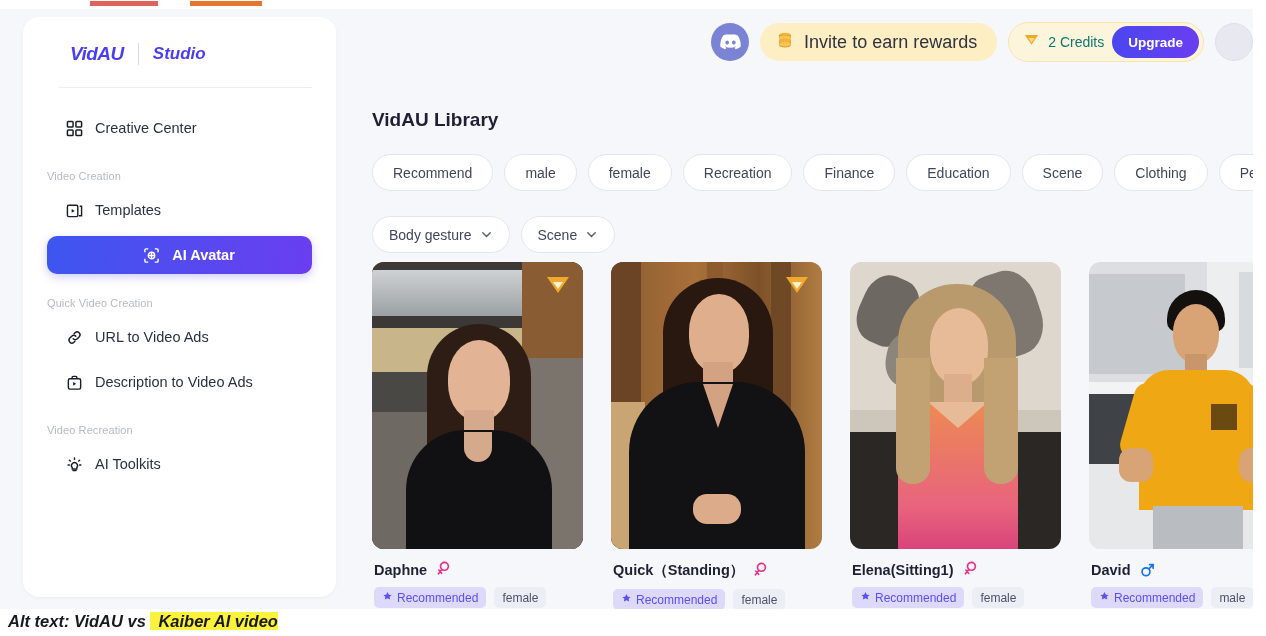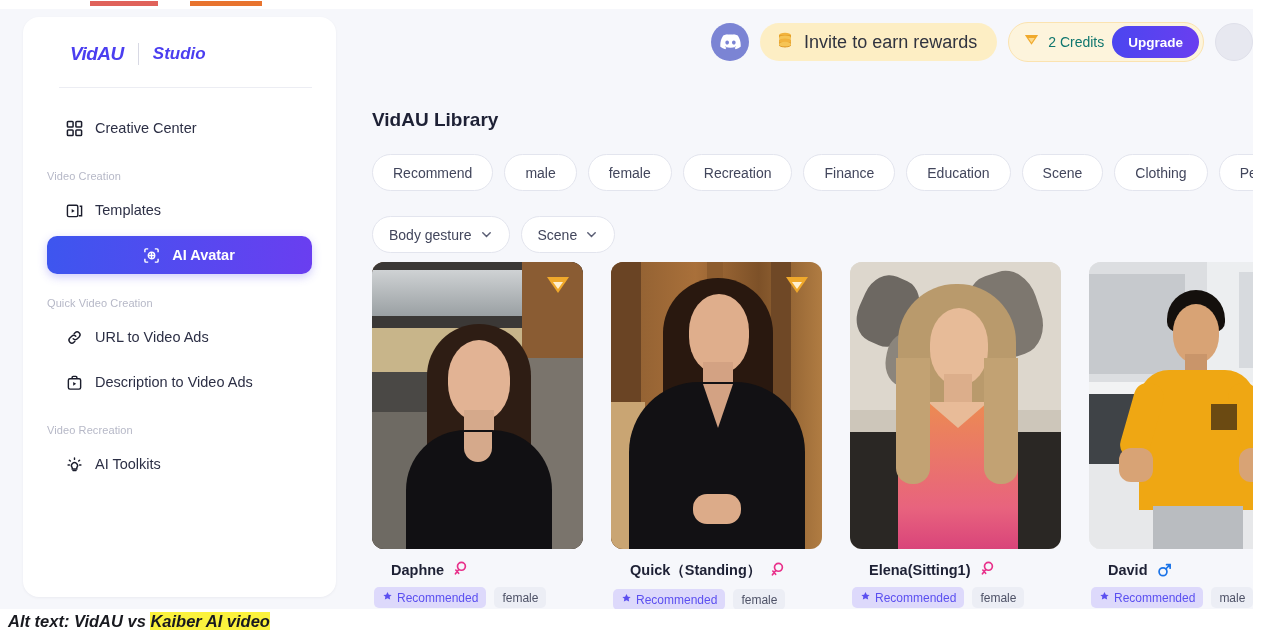--- a/index.html
+++ b/index.html
@@ -296,21 +296,20 @@
     align-items: center;
     gap: 9px;
     margin-top: 12px;
     padding-left: 2px;
   }
   .card-name .nm {
     font-size: 14.5px;
     font-weight: 700;
     color: #1e2135;
     white-space: nowrap;
-    margin-left: 17px;
   }
   .gender { display: flex; }
   .tags {
     display: flex;
     gap: 8px;
     margin-top: 9px;
     padding-left: 2px;
   }
   .tag {
     height: 21px;
@@ -333,20 +332,21 @@
     position: absolute;
     left: 8px; top: 612px;
     font-size: 16.5px;
     font-style: italic;
     font-weight: 700;
     color: #18191f;
     white-space: nowrap;
   }
   .caption .hl {
     background: #fbf23d;
+    padding-left: 8px;
   }
 </style>
 </head>
 <body>
 
 <div id="root">
 
   <div class="topbars">
     <div class="bar-yellow"></div>
     <div class="bar-red-1"></div>

